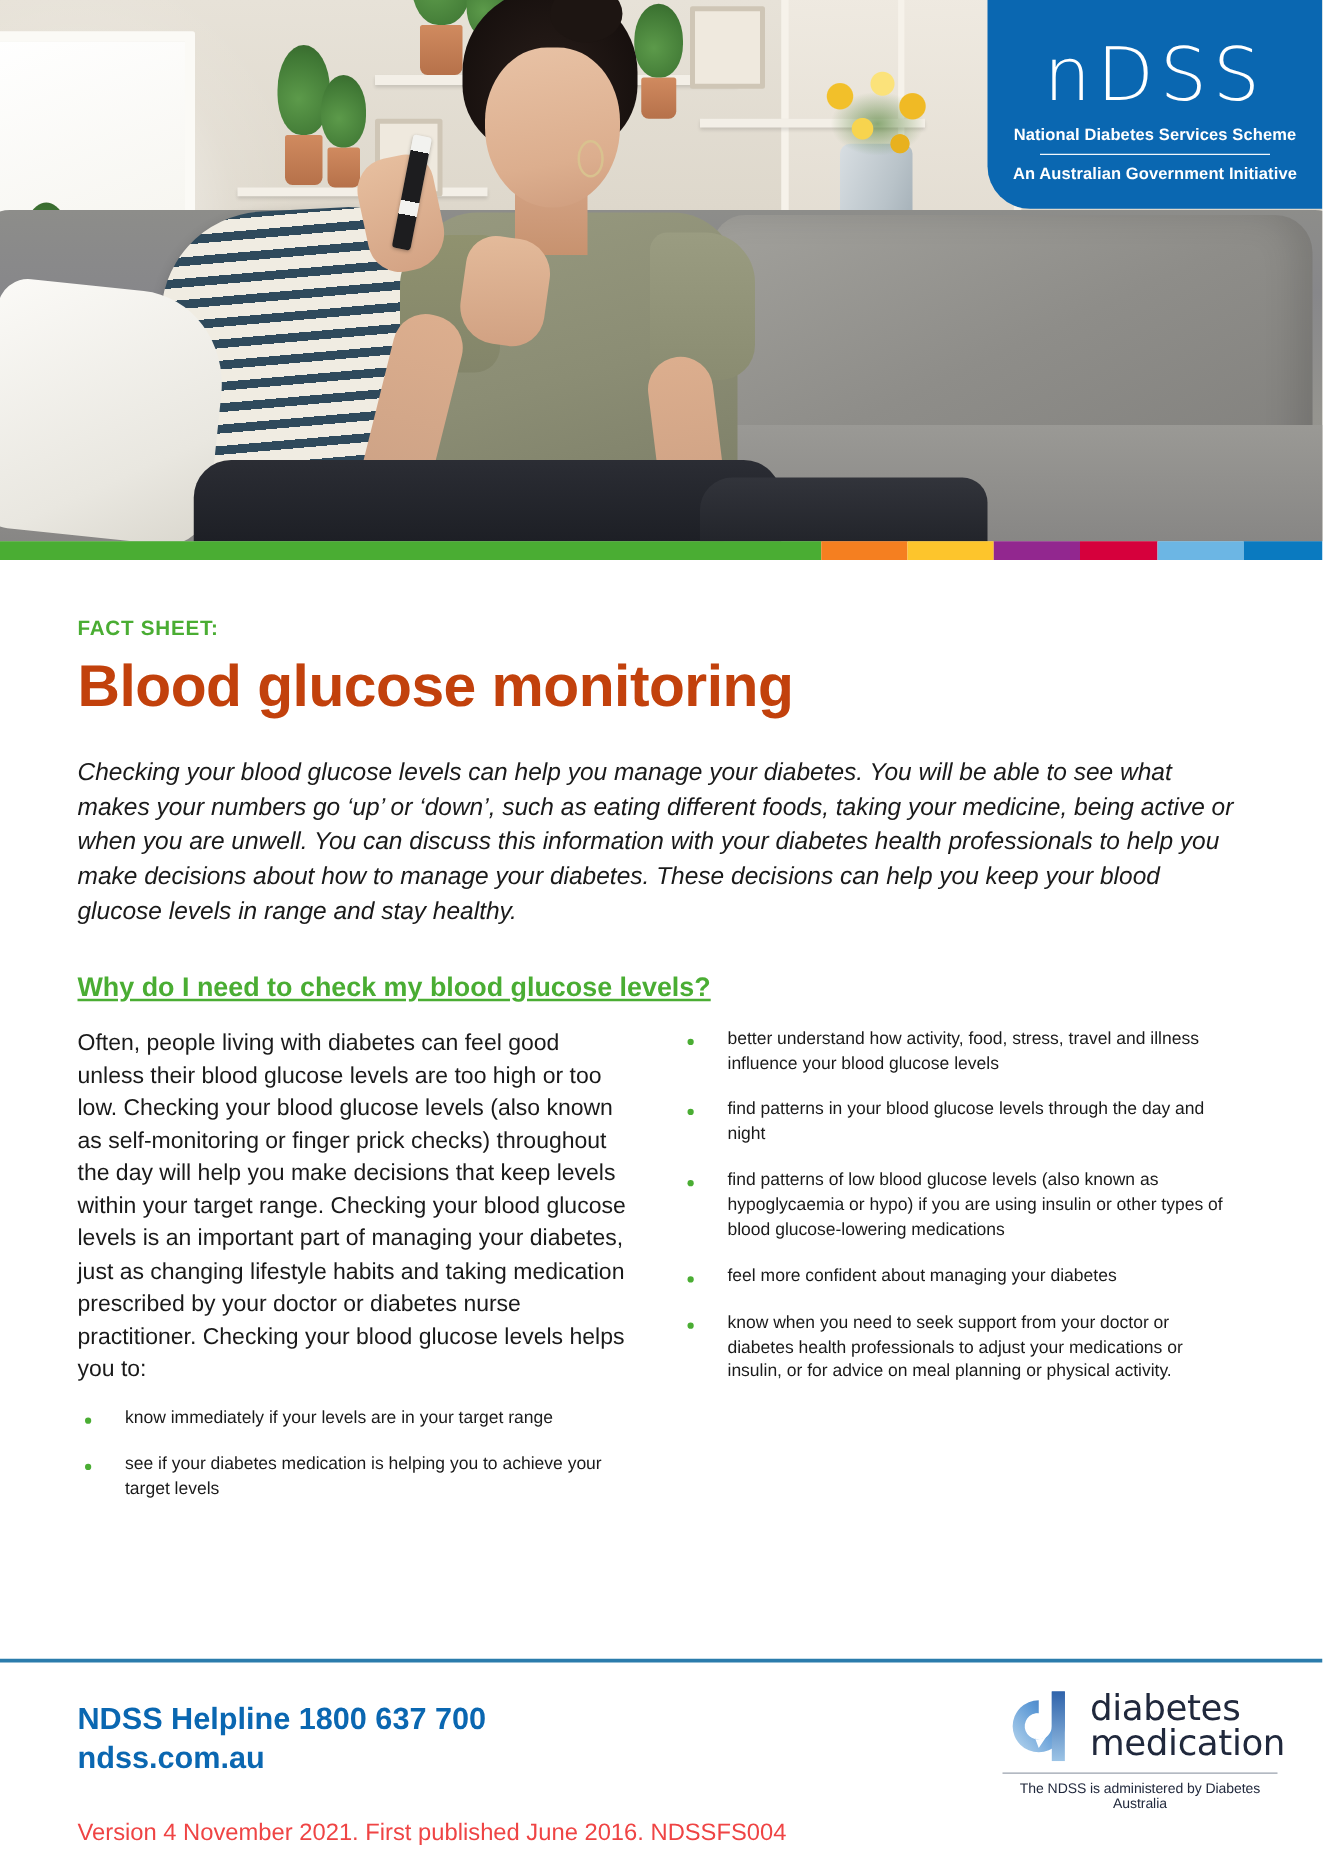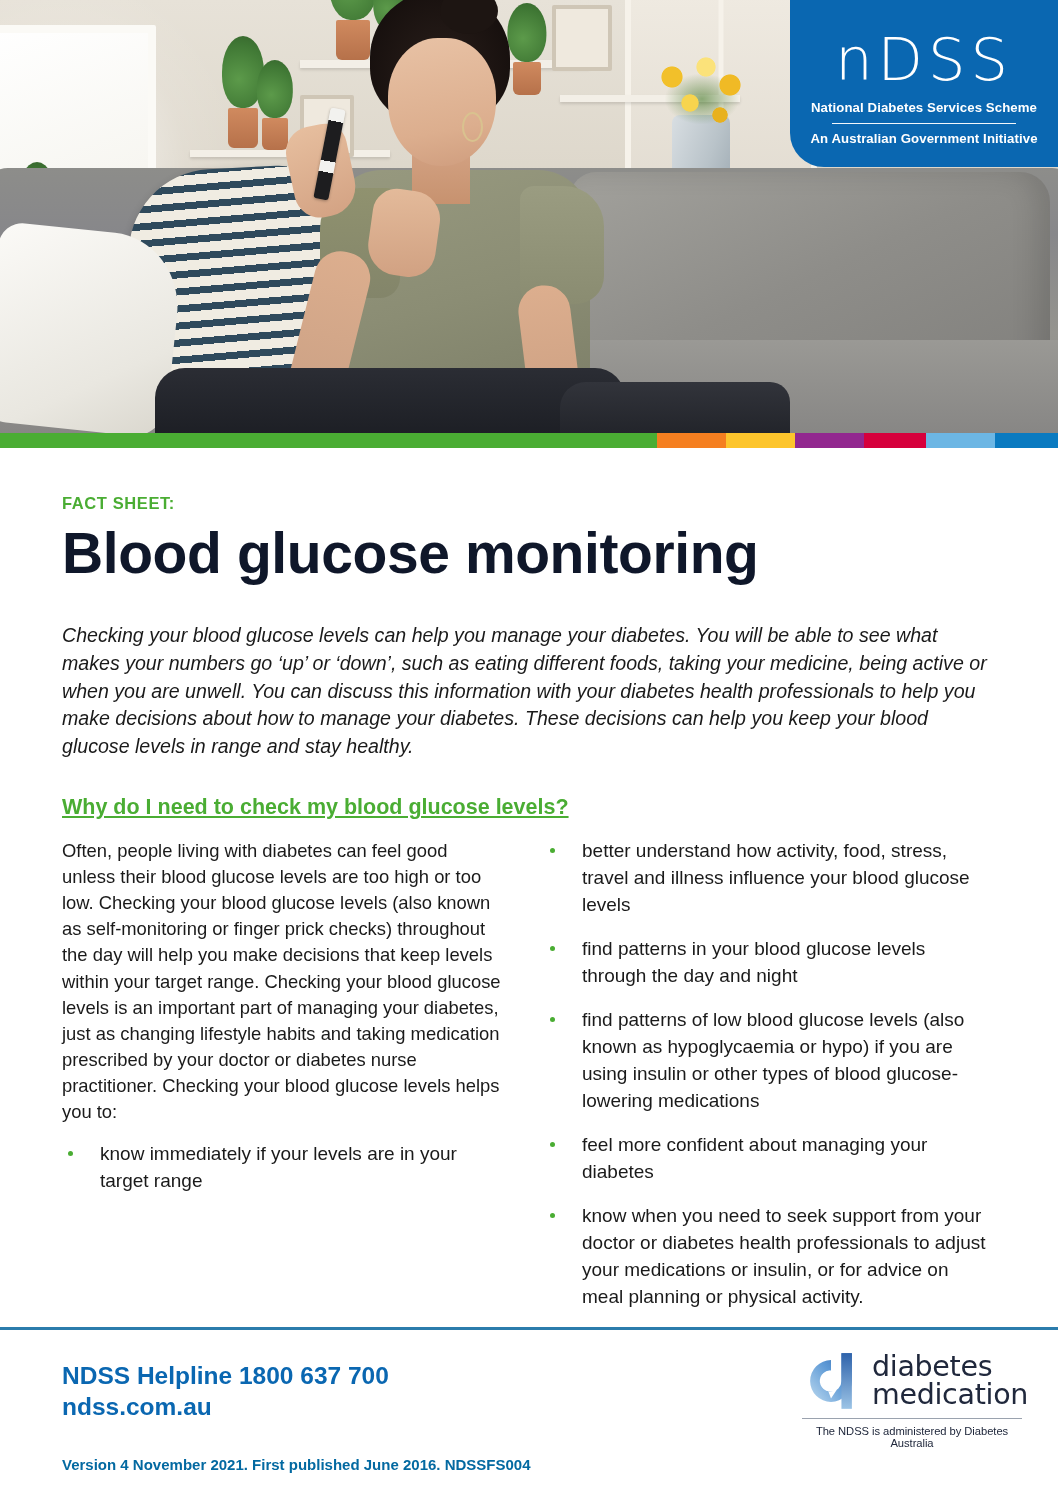--- a/index.html
+++ b/index.html
@@ -286,22 +286,22 @@
   .inner { padding: 0 62px; }
 
   .kicker {
     color: #4aad33;
     font-size: 16.5px;
     font-weight: 700;
     letter-spacing: 0.6px;
     margin-top: 46px;
   }
   .title {
-    color: #0f172a;
-    font-size: 57px;
+    color: #c2410c;
+    font-size: 47px;
     font-weight: 700;
     letter-spacing: -0.4px;
     margin-top: 11px;
     line-height: 1.05;
   }
   .intro {
     margin-top: 22px;
     font-size: 19.6px;
     line-height: 1.42;
     color: #1a1a1a;
@@ -329,21 +329,21 @@
   }
   ul.bullets {
     list-style: none;
     margin: 0;
     padding: 0;
   }
   ul.bullets.first { margin-top: 16px; }
   ul.bullets li {
     position: relative;
     padding-left: 38px;
-    font-size: 19px;
+    font-size: 14px;
     line-height: 1.42;
     color: #1a1a1a;
     margin-bottom: 17px;
   }
   ul.bullets li:before {
     content: "";
     position: absolute;
     left: 6px; top: 10px;
     width: 5px; height: 5px;
     border-radius: 50%;
@@ -366,23 +366,22 @@
     position: absolute;
     left: 62px; top: 30px;
     color: #0a67b1;
     font-size: 24.5px;
     font-weight: 700;
     line-height: 1.28;
   }
   .version {
     position: absolute;
     left: 62px; top: 126px;
-    font-size: 15px;
-    color: #0369a1;
-    font-weight: bold;
+    font-size: 19px;
+    color: #ef4444;
   }
   .da-logo {
     position: absolute;
     right: 36px; top: 22px;
     width: 220px;
   }
   .da-top { display: flex; align-items: center; gap: 12px; }
   .da-mark { width: 58px; height: 58px; flex: none; }
   .da-word {
     color: #20283c;
@@ -476,20 +475,21 @@
     <h1 class="title">Blood glucose monitoring</h1>
     <p class="intro">Checking your blood glucose levels can help you manage your diabetes. You will be able to see what makes your numbers go ‘up’ or ‘down’, such as eating different foods, taking your medicine, being active or when you are unwell. You can discuss this information with your diabetes health professionals to help you make decisions about how to manage your diabetes. These decisions can help you keep your blood glucose levels in range and stay healthy.</p>
 
     <h2 class="section-head">Why do I need to check my blood glucose levels?</h2>
 
     <div class="cols">
       <div class="col">
         <p class="body">Often, people living with diabetes can feel good unless their blood glucose levels are too high or too low. Checking your blood glucose levels (also known as self-monitoring or finger prick checks) throughout the day will help you make decisions that keep levels within your target range. Checking your blood glucose levels is an important part of managing your diabetes, just as changing lifestyle habits and taking medication prescribed by your doctor or diabetes nurse practitioner. Checking your blood glucose levels helps you to:</p>
         <ul class="bullets first" id="left-bullets">
             <li>know immediately if your levels are in your target range</li>
+            <li>see if your diabetes medication is helping you to achieve your target levels</li>
           </ul>
       </div>
       <div class="col">
         <ul class="bullets" id="right-bullets">
             <li>better understand how activity, food, stress, travel and illness influence your blood glucose levels</li>
             <li>find patterns in your blood glucose levels through the day and night</li>
             <li>find patterns of low blood glucose levels (also known as hypoglycaemia or hypo) if you are using insulin or other types of blood glucose-lowering medications</li>
             <li>feel more confident about managing your diabetes</li>
             <li>know when you need to seek support from your doctor or diabetes health professionals to adjust your medications or insulin, or for advice on meal planning or physical activity.</li>
           </ul>

